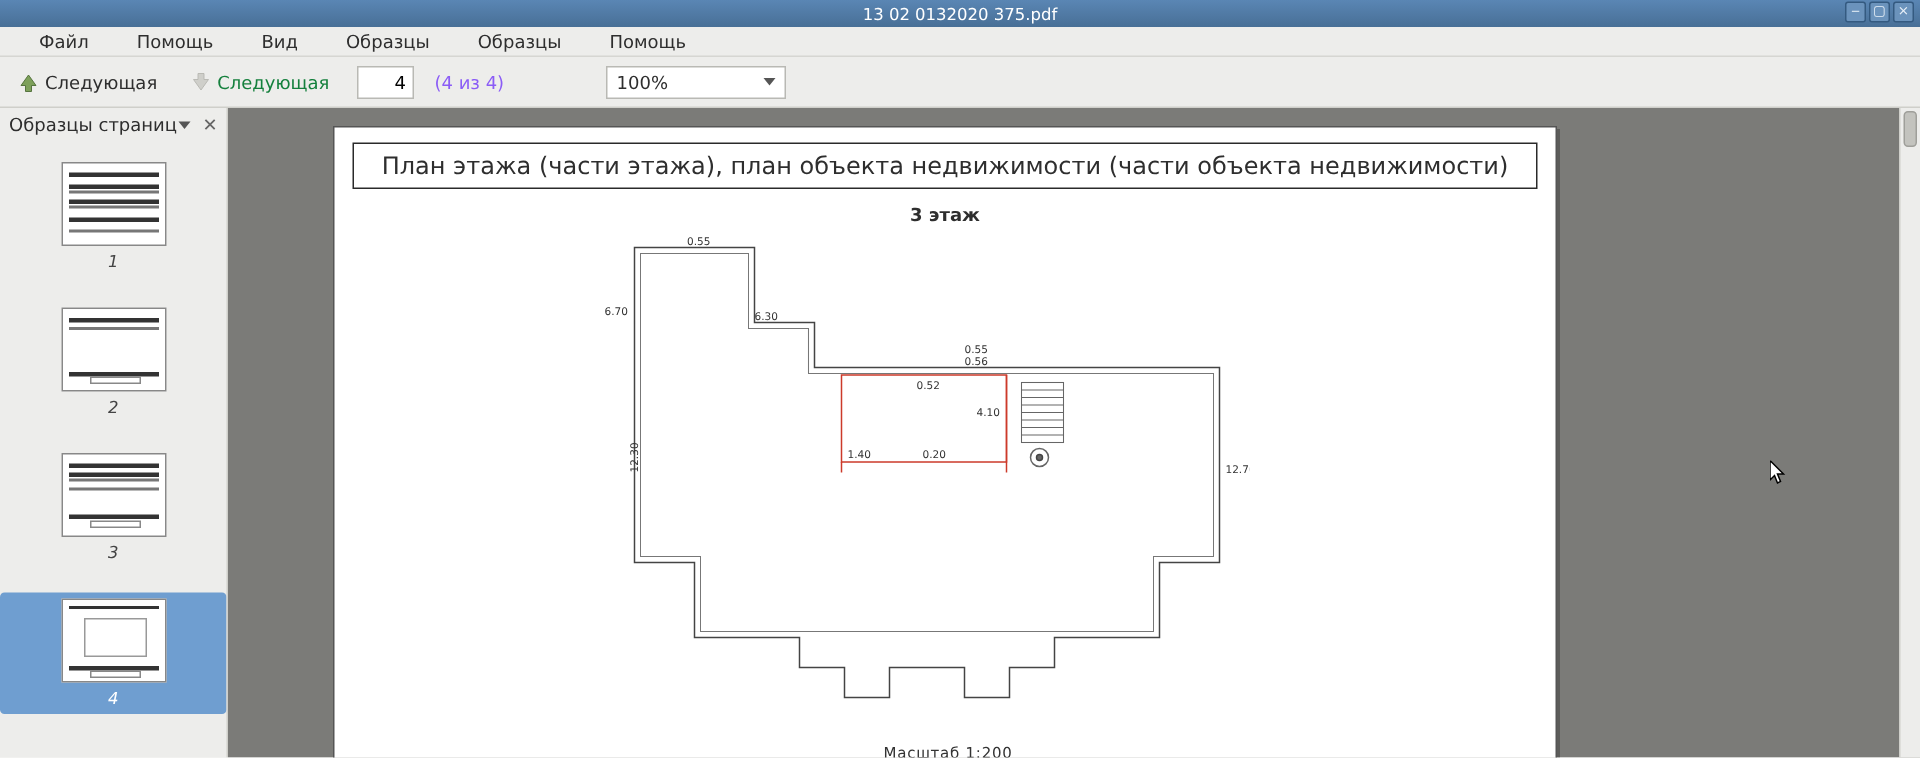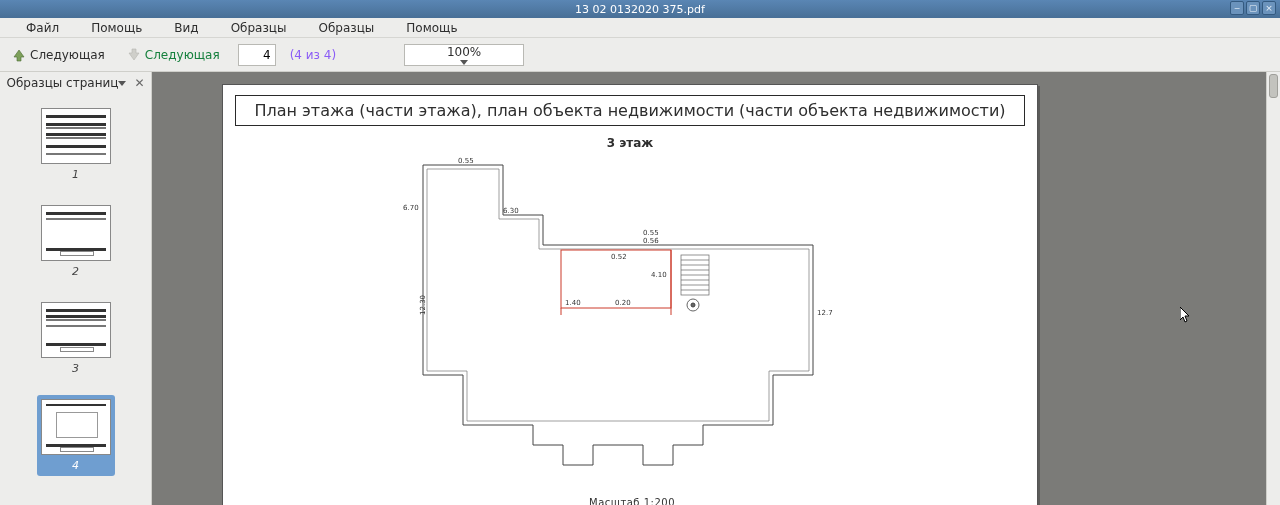--- a/index.html
+++ b/index.html
@@ -14,28 +14,28 @@
   .menubar { height: 20px; background: #ededeb; display: flex; align-items: center; padding: 0 6px; gap: 12px; font-size: 12px; border-bottom: 1px solid #d6d6d2; }
   .menubar span { cursor: pointer; margin-left: 20px; }
 
   
   .toolbar { height: 34px; background: #ededeb; display: flex; align-items: center; padding: 0 8px; gap: 14px; border-bottom: 1px solid #cfcfca; }
   .tb-btn { display: flex; align-items: center; gap: 4px; cursor: pointer; padding: 3px 4px; border-radius: 3px; }
   .tb-btn.disabled { color: #15803d; cursor: default; }
   .tb-arrow { width: 14px; height: 14px; }
   .page-input { width: 38px; height: 22px; border: 1px solid #b9b9b4; background: #fff; text-align: right; padding: 0 4px; font-size: 12px; }
   .page-count { color: #8b5cf6; font-size: 12px; }
-  .zoom-select { width: 120px; height: 22px; border: 1px solid #b9b9b4; background: #fff; display: flex; align-items: center; justify-content: space-between; padding: 0 6px; font-size: 12px; flex-direction: column; }
+  .zoom-select { width: 120px; height: 22px; border: 1px solid #b9b9b4; background: #fff; display: flex; align-items: center; justify-content: space-between; padding: 0 6px; font-size: 12px; }
   .zoom-caret { width: 0; height: 0; border-left: 4px solid transparent; border-right: 4px solid transparent; border-top: 5px solid #555; }
 
   
   .main { display: flex; height: calc(505px - 18px - 20px - 34px); }
 
   
-  .sidebar { width: 152px; background: #ededeb; border-right: 1px solid #cfcfca; display: flex; flex-direction: column; align-items: center; }
+  .sidebar { width: 152px; background: #ededeb; border-right: 1px solid #cfcfca; display: flex; flex-direction: column; }
   .sidebar-header { height: 22px; display: flex; align-items: center; justify-content: space-between; padding: 0 6px; font-size: 12px; }
   .sidebar-header-right { display: flex; gap: 8px; align-items: center; }
   .sb-caret { width: 0; height: 0; border-left: 4px solid transparent; border-right: 4px solid transparent; border-top: 5px solid #555; }
   .sb-close { font-size: 12px; color: #666; cursor: pointer; }
   .thumbs { flex: 1; overflow: auto; padding: 10px 0 0 0; }
   .thumb-wrap { display: flex; flex-direction: column; align-items: center; margin-bottom: 16px; padding: 4px; border-radius: 3px; }
   .thumb-wrap.selected { background: #6f9ed0; }
   .thumb-wrap.selected .thumb-num { color: #fff; }
   .thumb { width: 70px; height: 56px; border: 1px solid #888; background: #fff; position: relative; overflow: hidden; }
   .thumb-num { margin-top: 4px; font-size: 11px; font-style: italic; color: #444; }

